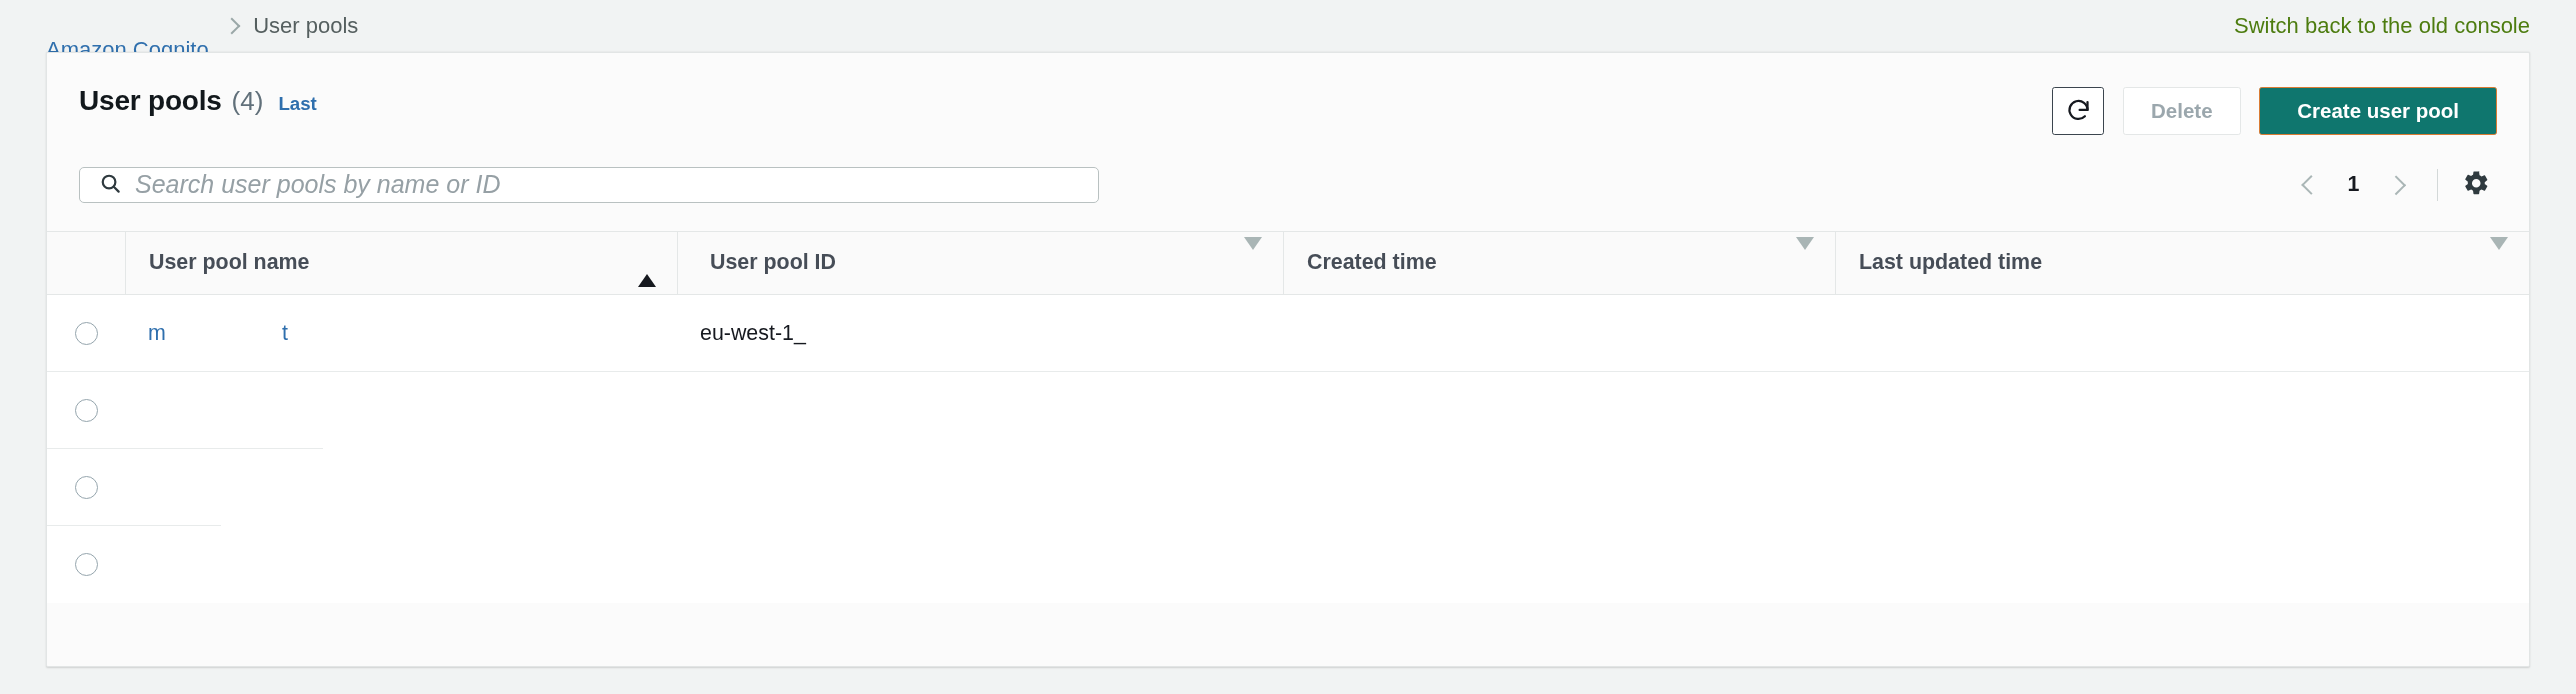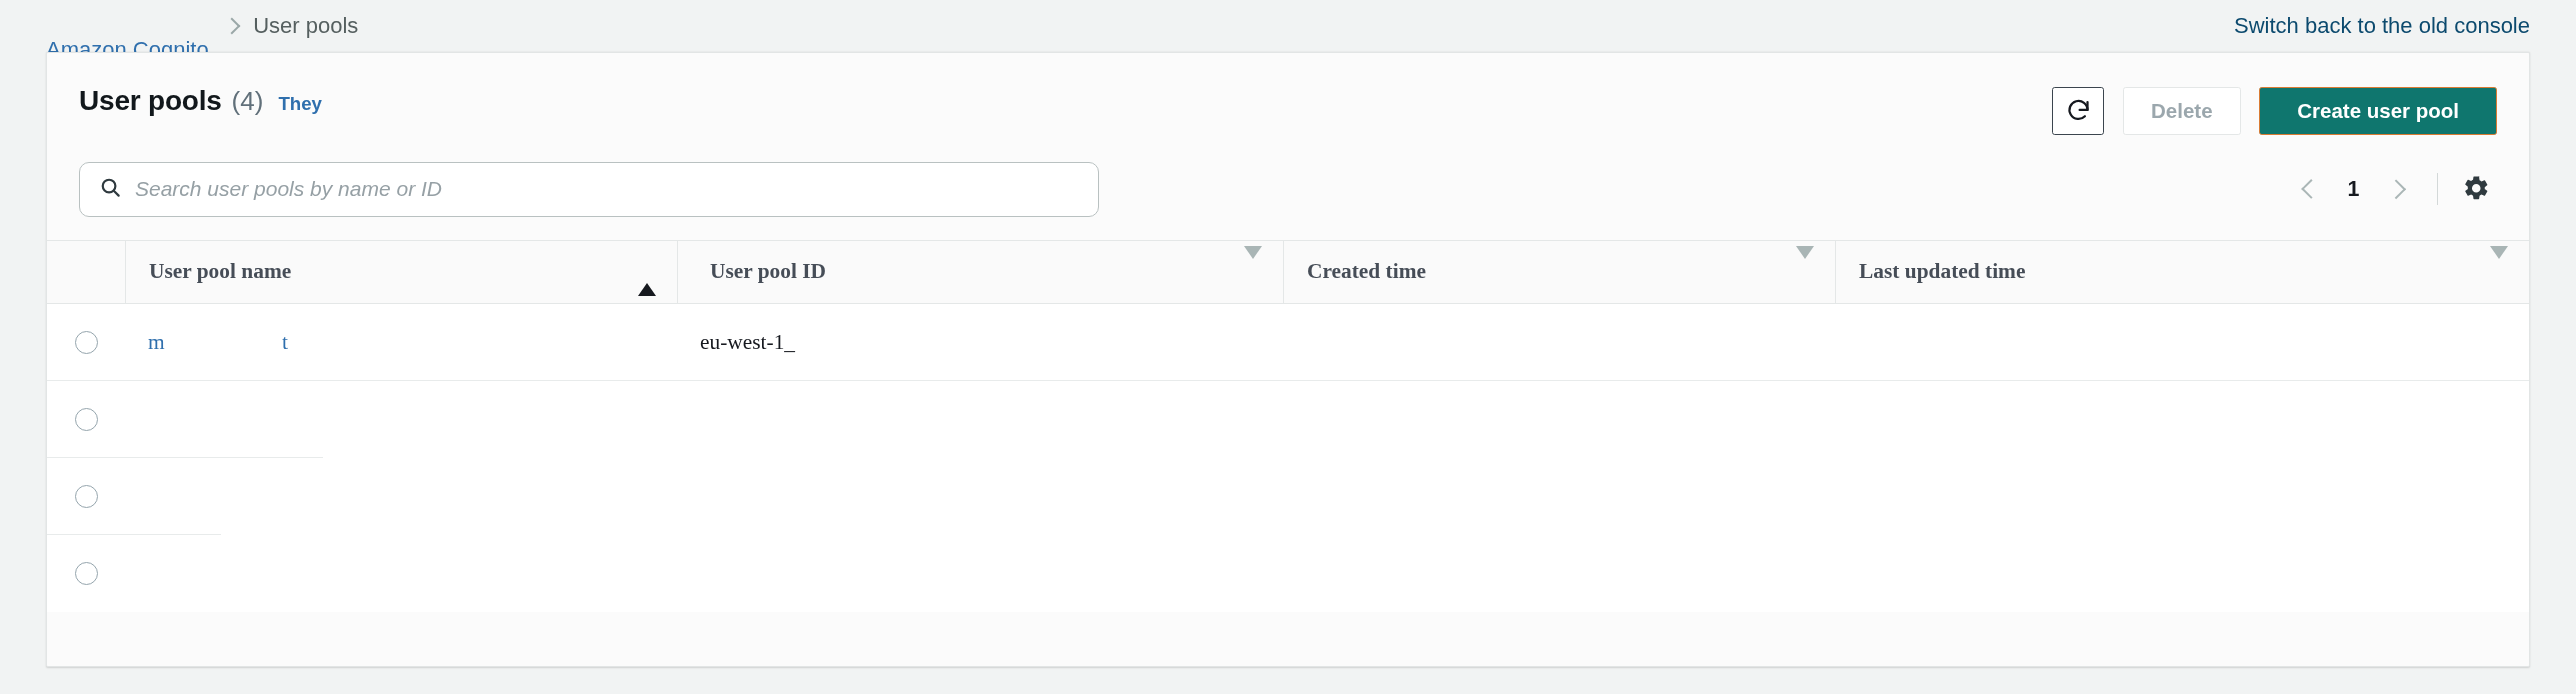--- a/index.html
+++ b/index.html
@@ -48,21 +48,21 @@
     border-top: 2.7px solid #9aa7a7;
     transform: rotate(45deg);
   }
   .crumb-current {
     color: #555f5f;
     font-size: 22px;
     white-space: nowrap;
   }
   .switch-link {
     margin-left: auto;
-    color: #0c4a6e;
+    color: #4d7c0f;
     font-size: 22px;
     text-decoration: none;
     cursor: pointer;
     white-space: nowrap;
   }
 
   
   .card {
     position: relative;
     margin: 0 46px;
@@ -158,26 +158,26 @@
     align-items: center;
     padding: 27px 32px 23px 32px;
   }
   .search-wrap {
     position: relative;
     width: 1020px;
     flex: none;
   }
   .search-input {
     width: 100%;
-    height: 55px;
+    height: 36px;
     border: 0.9px solid #b9c1c1;
-    border-radius: 10px;
+    border-radius: 5px;
     background: #ffffff;
     padding: 0 12.5px 0 55px;
-    font-size: 21px;
+    font-size: 25px;
     color: #16191f;
     font-family: "Liberation Sans", sans-serif;
     outline: none;
   }
   .search-input::placeholder {
     color: #96a0a5;
     font-style: italic;
   }
   .search-icon {
     position: absolute;
@@ -225,21 +225,21 @@
   }
   .gear-btn {
     width: 41px; height: 41px;
     display: inline-flex;
     align-items: center;
     justify-content: center;
     cursor: pointer;
   }
 
   
-  .table { width: 100%; font-family: Liberation Serif, serif; }
+  .table { width: 100%; }
 
   .thead {
     display: flex;
     align-items: center;
     height: 64px;
     background: #fafafa;
     border-top: 0.9px solid #e4e7e7;
     border-bottom: 0.9px solid #e4e7e7;
   }
   .th-select {
@@ -338,21 +338,21 @@
   <a class="switch-link">Switch back to the old console</a>
 </div>
 
 <div class="card">
 
   <div class="card-head">
     <div class="head-left">
       <div class="title-row">
         <span class="title">User pools</span>
         <span class="title-count">(4)</span>
-        <a class="info-link">They</a>
+        <a class="info-link">Last</a>
       </div>
     </div>
 
     <div class="head-actions">
       <button class="btn btn-icon">
         <span>
           <svg width="27" height="27" viewBox="0 0 24 24" fill="none" stroke="#16191f" stroke-width="2" stroke-linecap="round" stroke-linejoin="round">
             <path d="M20 11.5a8 8 0 1 0-2.3 5.6"></path>
             <polyline points="20 4.5 20 11.5 13 11.5"></polyline>
           </svg>

